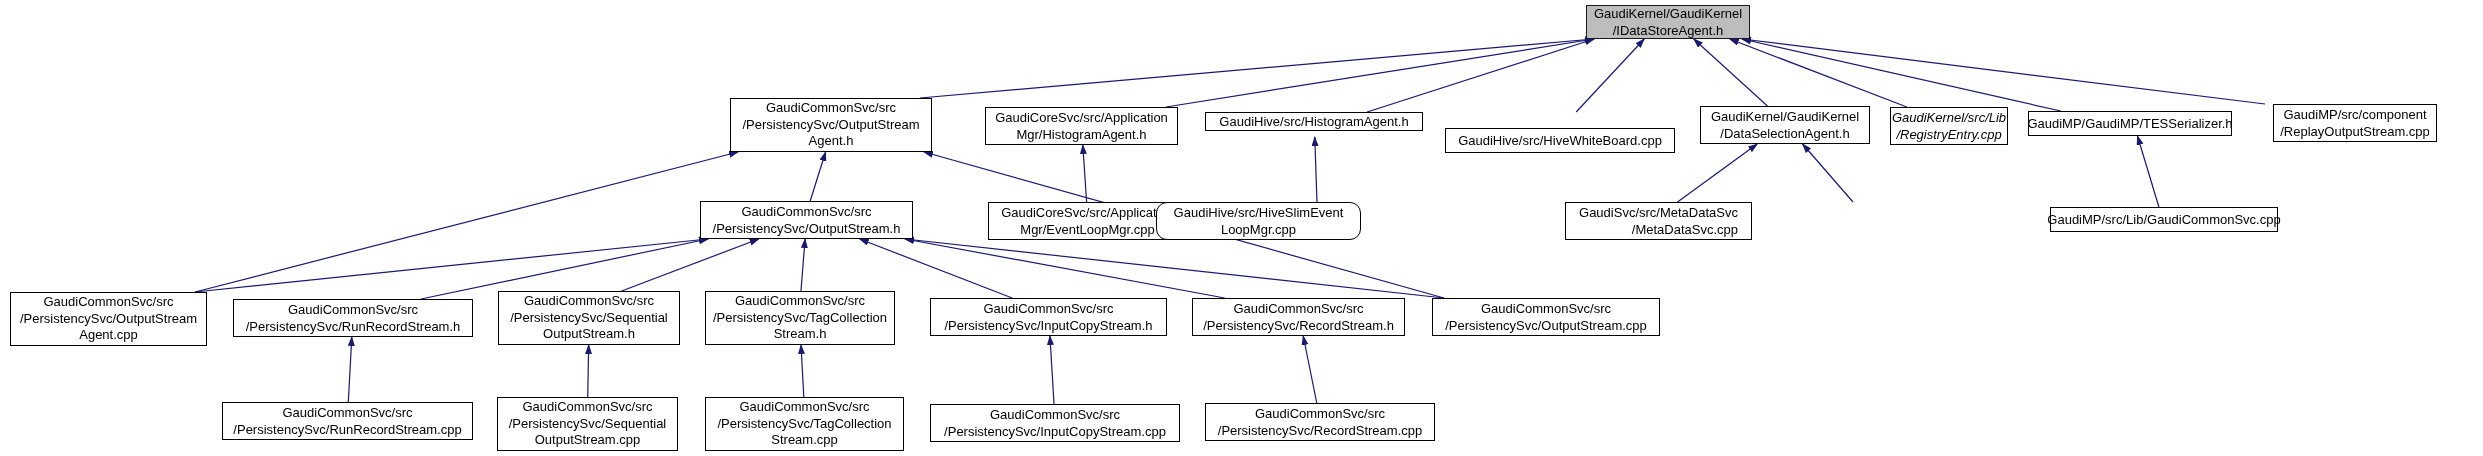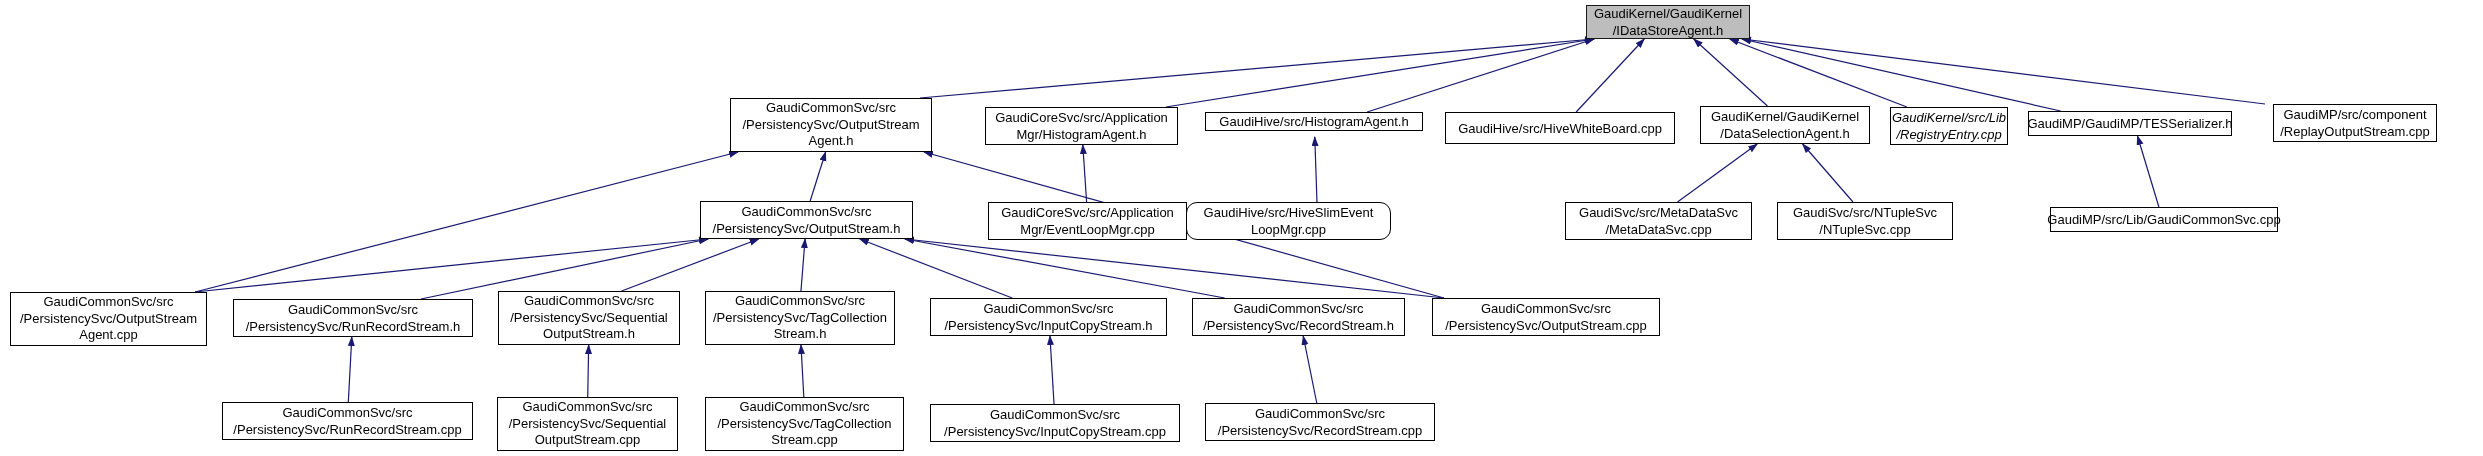--- a/index.html
+++ b/index.html
@@ -87,21 +87,21 @@
 /PersistencySvc/OutputStream
 Agent.h</span>
     </div>
     <div class="node" style="left: 985px; top: 107px; width: 193px; height: 38px;">
       <span class="lbl">GaudiCoreSvc/src/Application
 Mgr/HistogramAgent.h</span>
     </div>
     <div class="node" style="left: 1205px; top: 112px; width: 218px; height: 19px;">
       <span class="lbl">GaudiHive/src/HistogramAgent.h</span>
     </div>
-    <div class="node" style="left: 1445px; top: 112px; width: 230px; height: 32px;">
+    <div class="node" style="left: 1445px; top: 128px; width: 230px; height: 25px;">
       <span class="lbl">GaudiHive/src/HiveWhiteBoard.cpp</span>
     </div>
     <div class="node" style="left: 1700px; top: 106px; width: 170px; height: 38px;">
       <span class="lbl">GaudiKernel/GaudiKernel
 /DataSelectionAgent.h</span>
     </div>
     <div class="node" style="left: 1890px; top: 107px; width: 118px; height: 38px; font-style: italic;">
       <span class="lbl">GaudiKernel/src/Lib
 /RegistryEntry.cpp</span>
     </div>
@@ -113,31 +113,27 @@
 /ReplayOutputStream.cpp</span>
     </div>
     <div class="node" style="left: 700px; top: 201px; width: 213px; height: 38px;">
       <span class="lbl">GaudiCommonSvc/src
 /PersistencySvc/OutputStream.h</span>
     </div>
     <div class="node" style="left: 988px; top: 202px; width: 199px; height: 38px;">
       <span class="lbl">GaudiCoreSvc/src/Application
 Mgr/EventLoopMgr.cpp</span>
     </div>
-    <div class="node" style="left: 1186px; top: 202px; width: 205px; height: 38px; border-radius: 11px;">
+    <div class="node" style="left: 1156px; top: 202px; width: 205px; height: 38px; border-radius: 11px;">
       <span class="lbl">GaudiHive/src/HiveSlimEvent
 LoopMgr.cpp</span>
     </div>
-    <div class="node" style="left: 1565px; top: 202px; width: 187px; height: 38px;">
+    <div class="node" style="left: 1565px; top: 202px; width: 187px; height: 38px; text-align: right;">
       <span class="lbl">GaudiSvc/src/MetaDataSvc
 /MetaDataSvc.cpp</span>
-    </div>
-    <div class="node" style="left: 1777px; top: 202px; width: 176px; height: 38px;">
-      <span class="lbl">GaudiSvc/src/NTupleSvc
-/NTupleSvc.cpp</span>
     </div>
     <div class="node" style="left: 2050px; top: 207px; width: 228px; height: 25px;">
       <span class="lbl">GaudiMP/src/Lib/GaudiCommonSvc.cpp</span>
     </div>
     <div class="node tight" style="left: 10px; top: 292px; width: 197px; height: 54px;">
       <span class="lbl">GaudiCommonSvc/src
 /PersistencySvc/OutputStream
 Agent.cpp</span>
     </div>
     <div class="node" style="left: 233px; top: 299px; width: 240px; height: 38px;">

